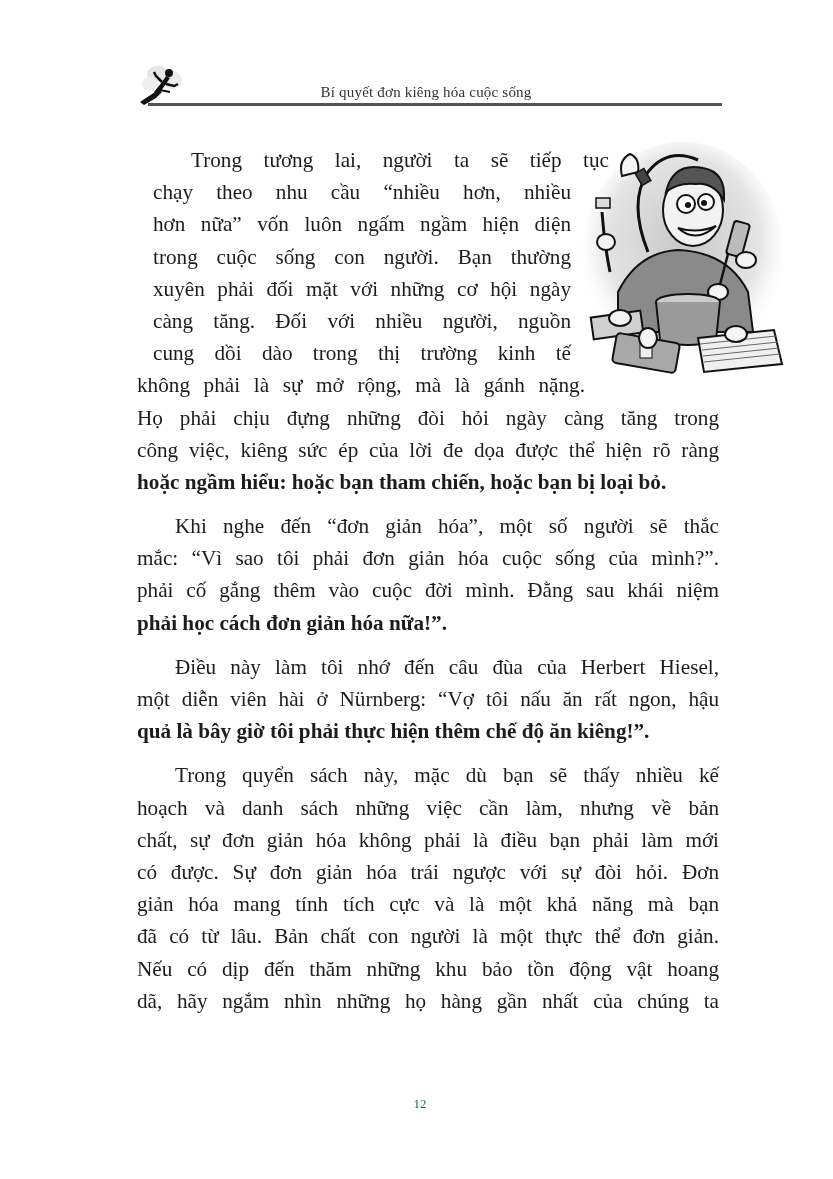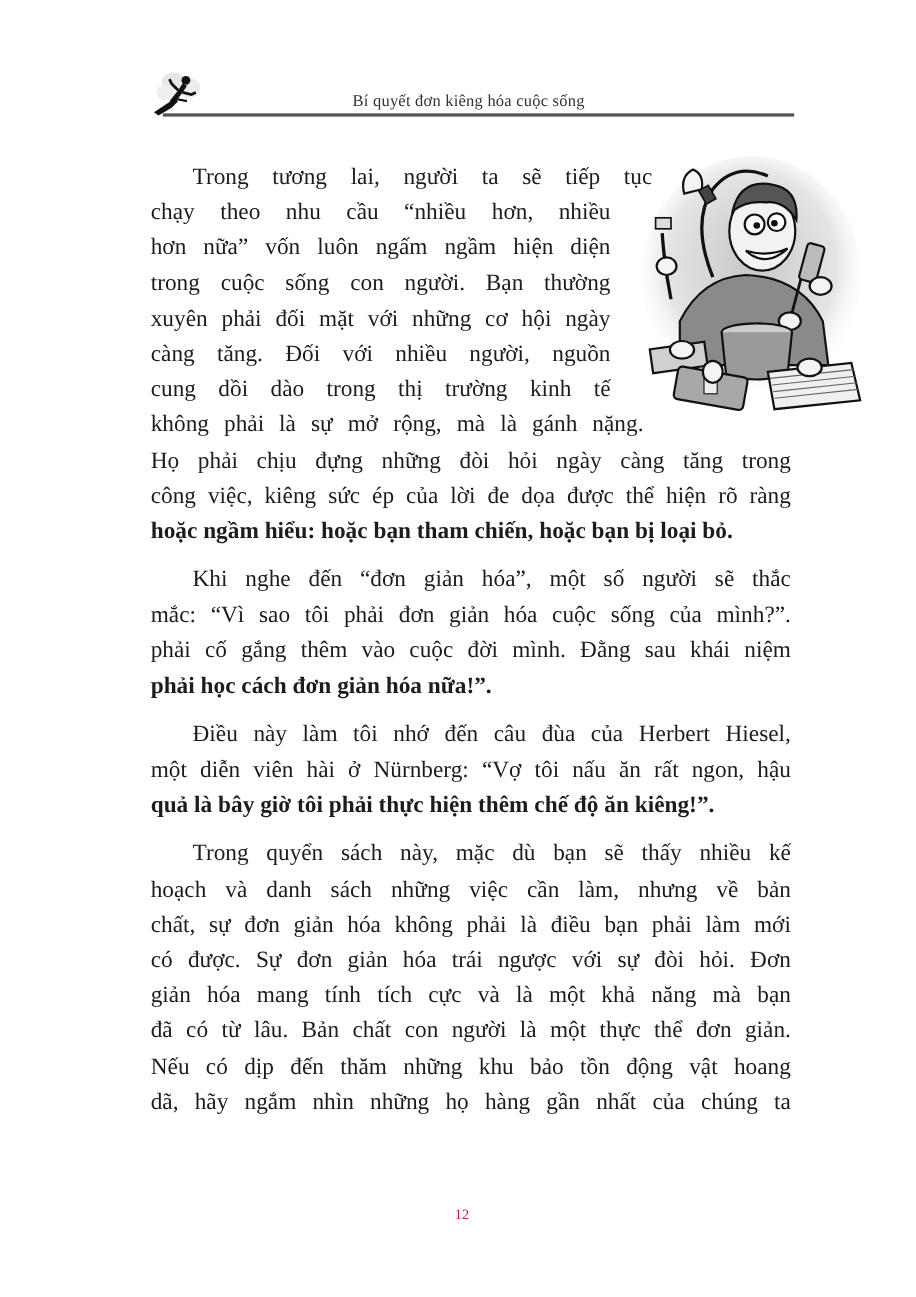--- a/index.html
+++ b/index.html
@@ -67,20 +67,21 @@
     }
     .line.last {
       text-align-last: left;
       font-weight: bold;
     }
     .line.indent {
       padding-left: 38px;
     }
     .line.narrow {
       width: 418px;
+      margin-left: 16px;
     }
     .line.mid {
       width: 448px;
     }
     .para-gap {
       height: 12px;
     }
     .illustration {
       position: absolute;
       left: 578px;
@@ -89,21 +90,21 @@
       height: 236px;
     }
     .page-number {
       position: absolute;
       left: 405px;
       top: 1096px;
       width: 30px;
       text-align: center;
       font-family: "Liberation Serif", serif;
       font-size: 13px;
-      color: #be185d;
+      color: #0f766e;
     }
   </style>
 </head>
 <body>
 
 <div class="page-header">
   <span class="header-logo">
     <svg width="52" height="44" viewBox="0 0 52 44">
       <ellipse cx="22" cy="12" rx="11" ry="8" fill="#e6e6e6"></ellipse>
       <ellipse cx="36" cy="18" rx="10" ry="9" fill="#ececec"></ellipse>

